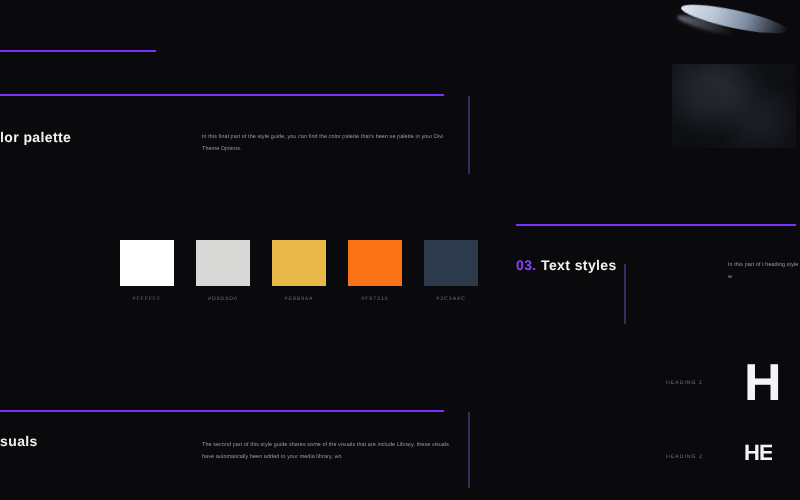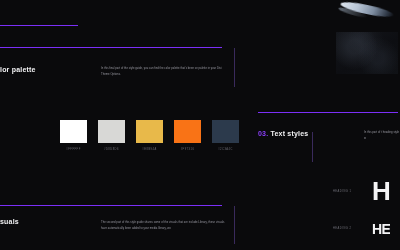--- a/index.html
+++ b/index.html
@@ -135,21 +135,21 @@
 
   <div class="body-copy" style="left:364px; top:130px; width:36px;">In this part of t heading style w</div>
 
   <div class="spec-row" style="top:186px;">
     <div class="spec-label" style="left:3px; top:4px;">HEADING 1</div>
     <div class="spec-sample" style="left:42px; top:-10px; font-size:26px;">H</div>
   </div>
 
   <div class="spec-row" style="top:224px;">
     <div class="spec-label" style="left:3px; top:3px;">HEADING 2</div>
-    <div class="spec-sample" style="left:42px; top:-3px; font-size:14px;">HE</div>
+    <div class="spec-sample" style="left:42px; top:-3px; font-size:11px;">HE</div>
   </div>
 
   <div class="sec-title" style="left:0; top:218px;">suals</div>
 
   <div class="body-copy" style="left:101px; top:220px; width:126px;">The second part of this style guide shares some of the visuals that are include Library, these visuals have automatically been added to your media library, wo</div>
 
   <div id="comet">
     <div class="streak"></div>
     <div class="streak2"></div>
   </div>

